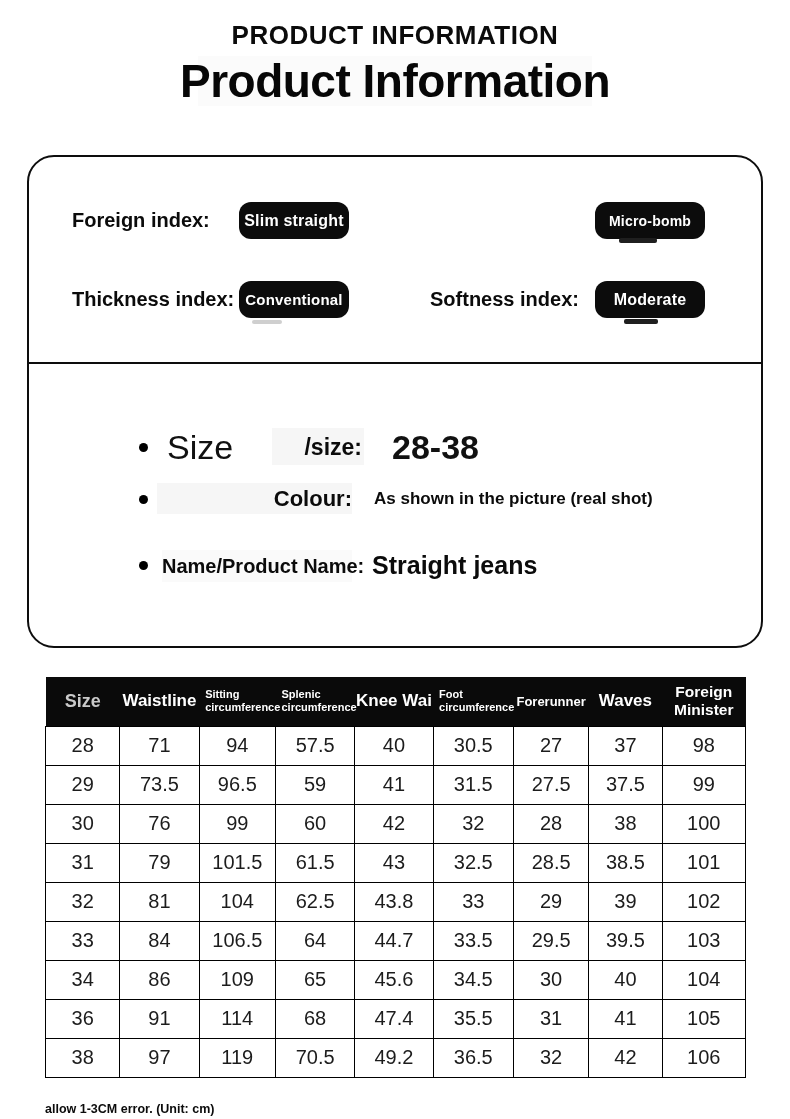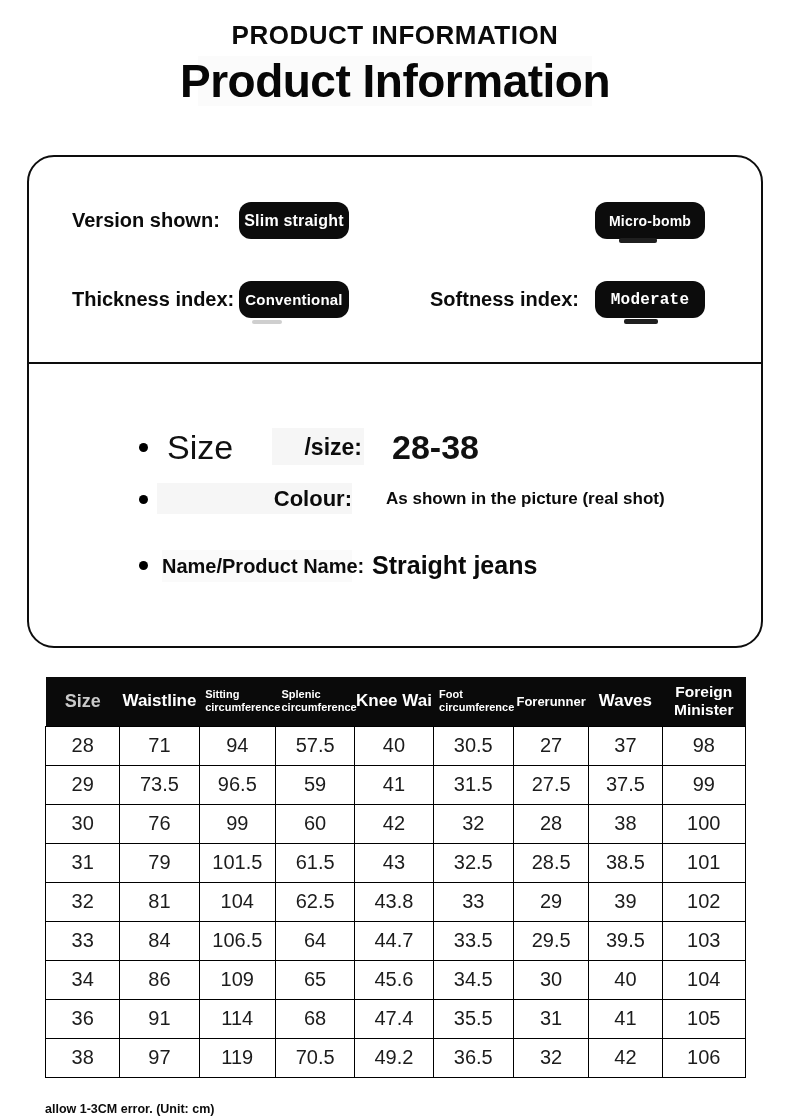--- a/index.html
+++ b/index.html
@@ -69,21 +69,21 @@
     font-size: 34px; font-weight: 400; line-height: 36px; color: #111;
   }
   .size-label { left: 243px; top: 272px; width: 90px; font-size: 23px; line-height: 36px; }
   .size-value {
     position: absolute; left: 363px; top: 272px;
     font-size: 34px; font-weight: 700; line-height: 36px; color: #111;
   }
   .colour-label { left: 128px; top: 326px; width: 195px; font-size: 22px; line-height: 31px; }
   .colour-value {
     position: absolute; left: 345px; top: 326px;
-    font-size: 17px; font-weight: 700; line-height: 31px; color: #0b0b0b; margin-left: 12px;
+    font-size: 17px; font-weight: 700; line-height: 31px; color: #0b0b0b;
   }
   .name-label { left: 133px; top: 393px; width: 190px; font-size: 20px; line-height: 32px; }
   .name-value {
     position: absolute; left: 343px; top: 391px;
     font-size: 25px; font-weight: 700; line-height: 34px; color: #0b0b0b;
   }
 
   
   .size-table-wrap { position: absolute; left: 45px; top: 677px; width: 702px; }
   table.size-table {
@@ -114,32 +114,32 @@
 </style>
 </head>
 <body>
 
 <div class="small-title">PRODUCT INFORMATION</div>
 <div class="title-ghost"></div>
 <div class="big-title">Product Information</div>
 
 <div class="spec-box">
 
-  <div class="idx-label" style="left:43px; top:45px;">Version shown:</div>
+  <div class="idx-label" style="left:43px; top:45px;">Foreign index:</div>
   <div class="pill big-text" style="left:210px; top:45px;">Slim straight</div>
 
   <div class="pill" style="left:566px; top:45px; font-size:14px;">Micro-bomb</div>
   <div class="smudge" style="left:590px; top:81px; width:38px; height:5px; background:#1f1f1f;"></div>
 
   <div class="idx-label" style="left:43px; top:124px;">Thickness index:</div>
   <div class="pill" style="left:210px; top:124px;">Conventional</div>
   <div class="smudge" style="left:223px; top:163px; width:30px; height:4px; background:#cfcfcf;"></div>
 
   <div class="idx-label" style="left:401px; top:124px;">Softness index:</div>
-  <div class="pill big-text" style="left:566px; top:124px;font-family:Liberation Mono, monospace;">Moderate</div>
+  <div class="pill big-text" style="left:566px; top:124px;">Moderate</div>
   <div class="smudge" style="left:595px; top:162px; width:34px; height:5px; background:#1f1f1f;"></div>
 
   <div class="spec-divider"></div>
 
   <div class="bullet" style="left:110px; top:286px;"></div>
   <div class="size-prefix">Size</div>
   <div class="gray-strip" style="left:243px; top:271px; width:92px; height:37px;"></div>
   <div class="strip-label size-label">/size:</div>
   <div class="size-value">28-38</div>
 

